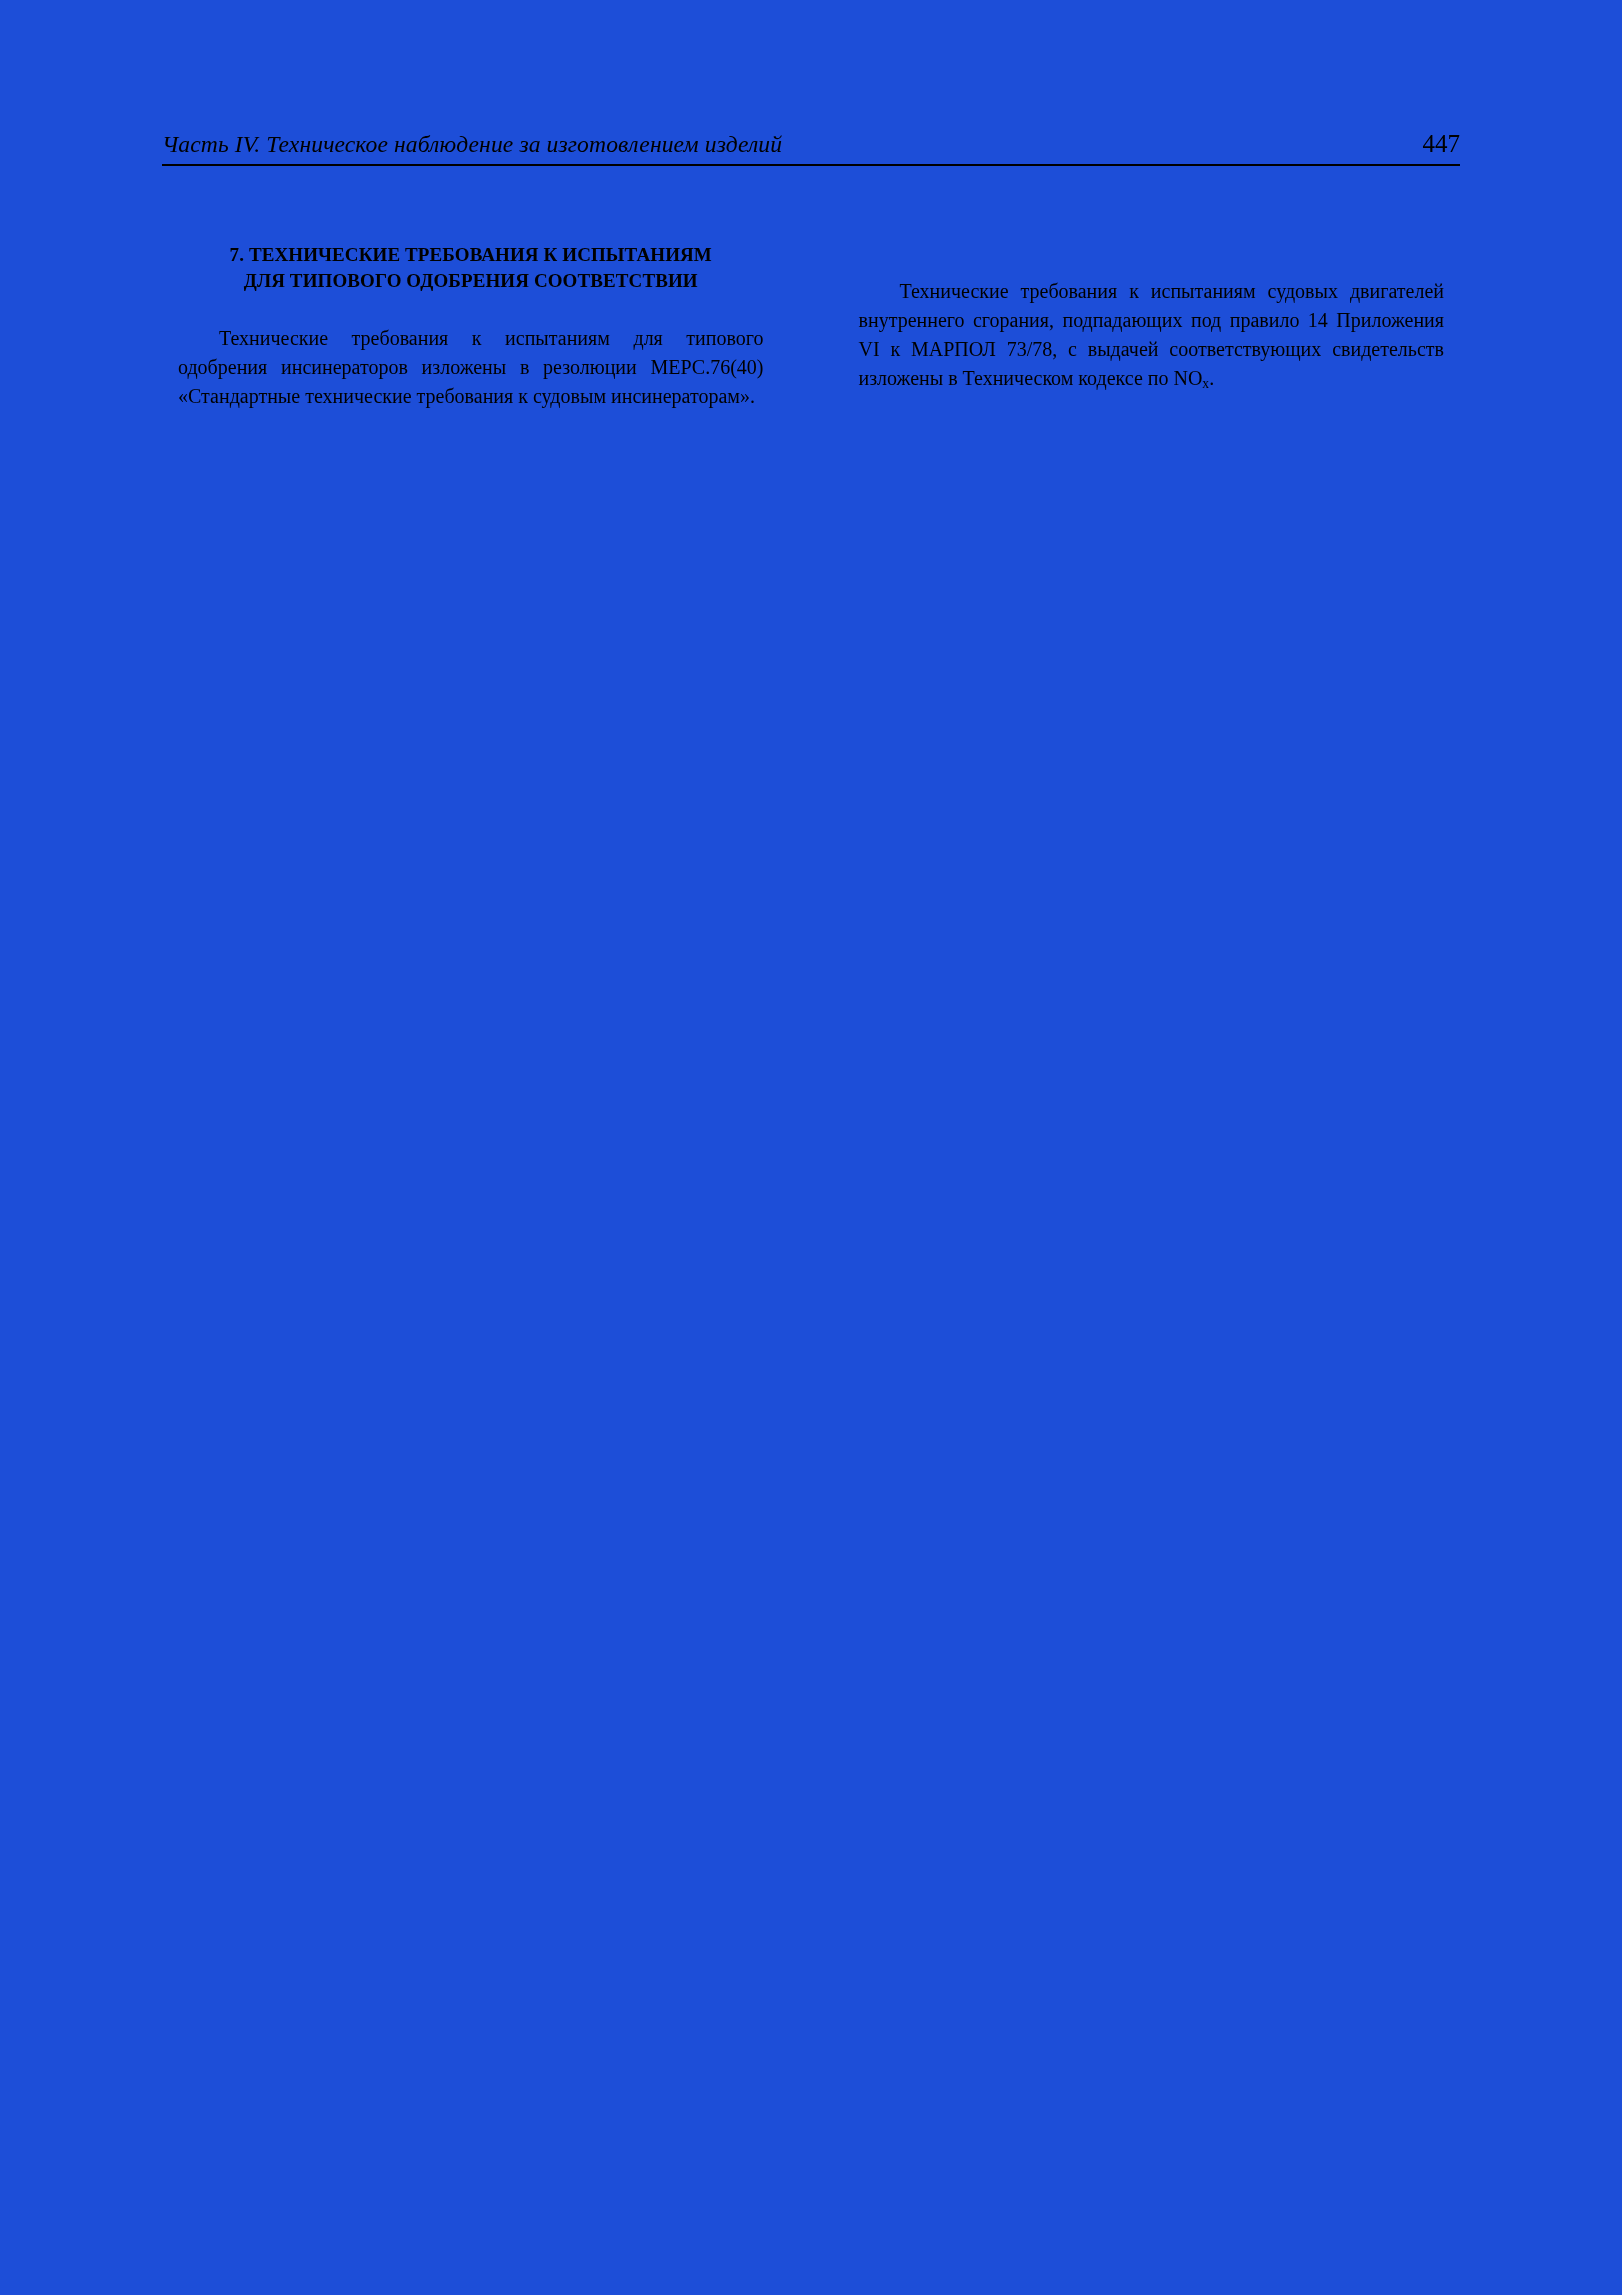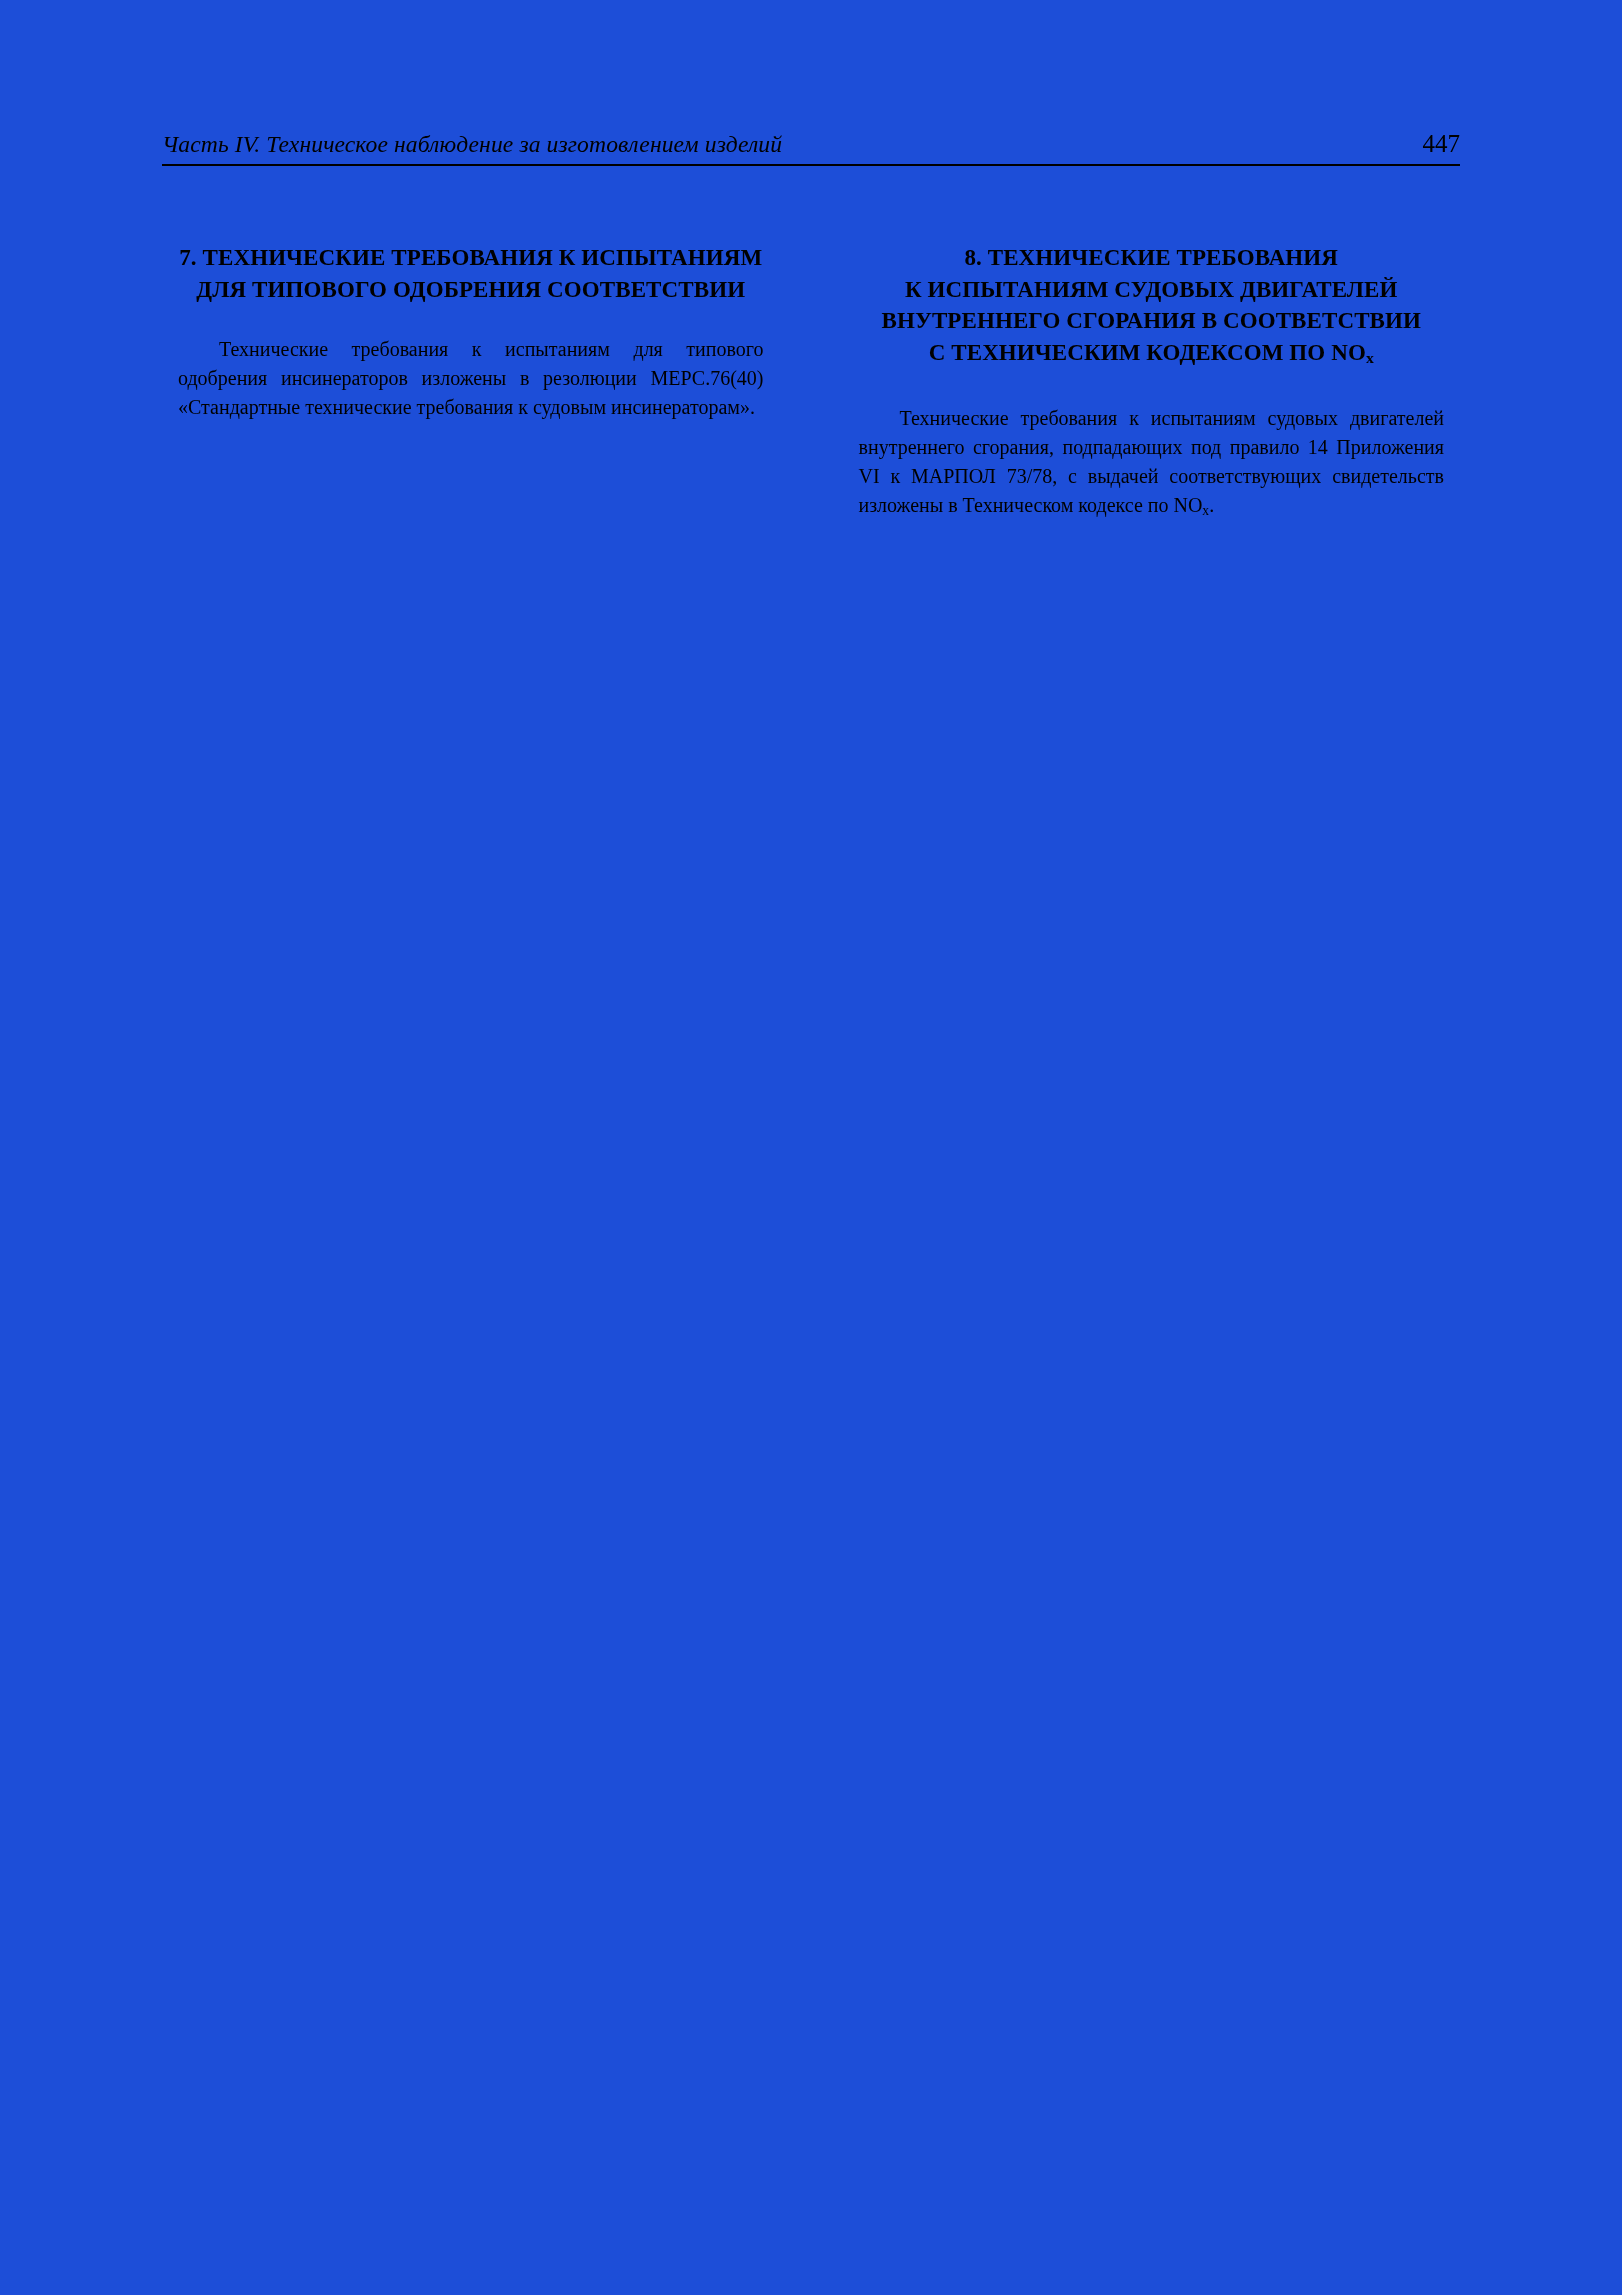--- a/index.html
+++ b/index.html
@@ -58,21 +58,21 @@
     display: flex;
     gap: 63px;
   }
   .column {
     width: 618px;
   }
 
   .sect-title {
     text-align: center;
     font-weight: bold;
-    font-size: 23px;
+    font-size: 19px;
     line-height: 1.38;
     letter-spacing: 0.1px;
     margin: 0 0 6.5px 0;
   }
   .sect-title .ttl-line { display: block; }
 
   .body-text {
     font-size: 20px;
     line-height: 1.45;
     text-align: justify;
@@ -103,24 +103,18 @@
 
     <div class="column col-left">
       <h2 class="sect-title">
         <span class="ttl-line">7. ТЕХНИЧЕСКИЕ ТРЕБОВАНИЯ К ИСПЫТАНИЯМ</span>
         <span class="ttl-line">ДЛЯ ТИПОВОГО ОДОБРЕНИЯ СООТВЕТСТВИИ</span>
       </h2>
       <p class="body-text">Технические требования к испытаниям для типового одобрения инсинераторов изложены в резолюции МЕРС.76(40) «Стандартные технические требования к судовым инсинераторам».</p>
     </div>
 
     <div class="column col-right">
-      <h2 class="sect-title">
-        <span class="ttl-line">8. ТЕХНИЧЕСКИЕ ТРЕБОВАНИЯ</span>
-        <span class="ttl-line">К ИСПЫТАНИЯМ СУДОВЫХ ДВИГАТЕЛЕЙ</span>
-        <span class="ttl-line">ВНУТРЕННЕГО СГОРАНИЯ В СООТВЕТСТВИИ</span>
-        <span class="ttl-line"><span>С ТЕХНИЧЕСКИМ КОДЕКСОМ ПО NO</span><sub>x</sub></span>
-      </h2>
       <p class="body-text"><span>Технические требования к испытаниям судовых двигателей внутреннего сгорания, подпадающих под правило 14 Приложения VI к МАРПОЛ 73/78, с выдачей соответствующих свидетельств изложены в Техническом кодексе по NO</span><sub>x</sub><span>.</span></p>
     </div>
 
   </div>
 </div>
 
 
 </body></html>

